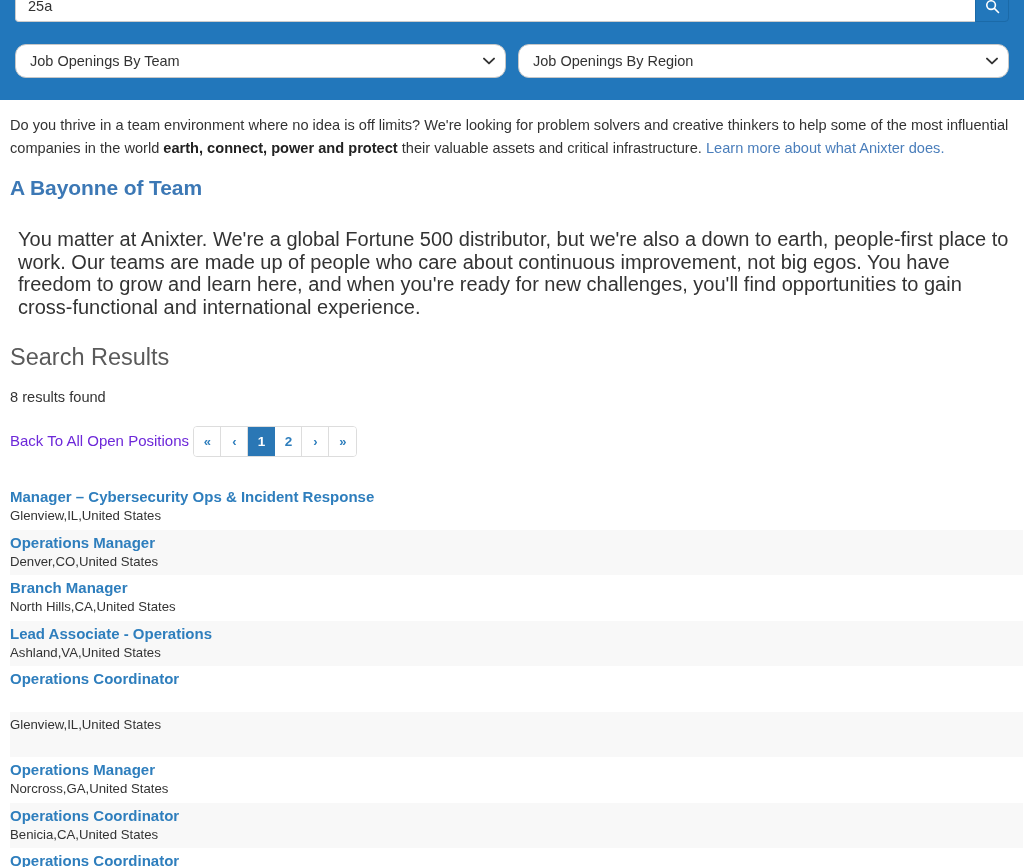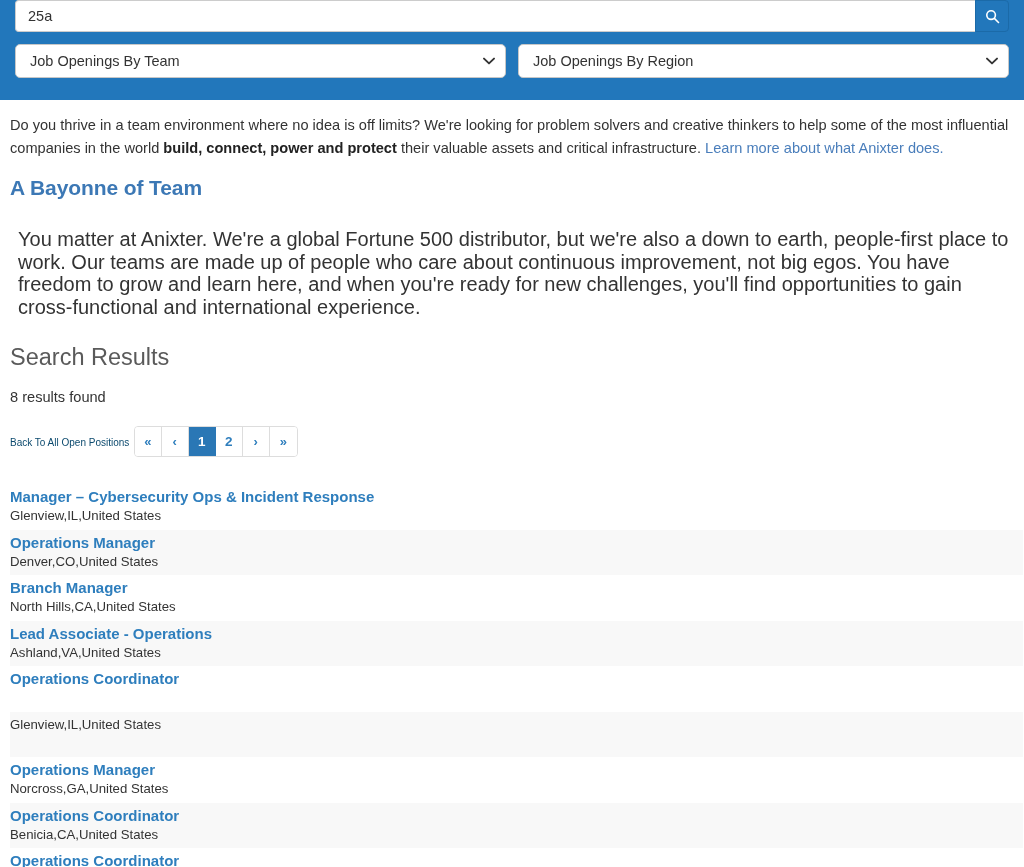--- a/index.html
+++ b/index.html
@@ -14,21 +14,21 @@
 
   
   .search-band {
     background: #2277bb;
     padding: 0 15px 12px 15px;
     height: 100px;
     position: relative;
   }
   .search-row {
     display: flex;
-    align-items: flex-end;
+    align-items: flex-start;
     padding-top: 0;
     height: 32px;
     margin-bottom: 12px;
   }
   .search-input {
     flex: 1 1 auto;
     border: 1px solid #cccccc;
     border-right: none;
     border-radius: 4px 0 0 4px;
     background: #ffffff;
@@ -65,21 +65,21 @@
     flex: 1 1 0;
     position: relative;
   }
   .sel {
     width: 100%;
     height: 34px;
     -webkit-appearance: none;
     appearance: none;
     background: #ffffff;
     border: 1px solid #c7c7c7;
-    border-radius: 5px;
+    border-radius: 11px;
     font-family: "Liberation Sans", sans-serif;
     font-size: 14.5px;
     color: #333333;
     padding: 0 28px 0 14px;
     outline: none;
     cursor: pointer;
   }
   .sel-arrow {
     position: absolute;
     right: 11px;
@@ -126,22 +126,22 @@
     color: #5a5a5a;
     margin: 26px 0 0 0;
   }
   .results-count {
     font-size: 14.6px;
     color: #333333;
     margin: 18px 0 0 0;
   }
   a.back-link {
     display: inline-block;
-    font-size: 10px;
-    color: #0c4a6e;
+    font-size: 15px;
+    color: #6d28d9;
     text-decoration: none;
     margin-top: 6px;
   }
 
   
   .pagination {
     display: inline-flex;
     margin: 21px 0 0 0;
     border-radius: 4px;
     overflow: hidden;
@@ -235,21 +235,21 @@
           <polyline points="1,1.6 6,6.4 11,1.6"></polyline>
         </svg>
       </span>
     </div>
 
   </div>
 </div>
 
 <div class="content">
 
-  <p class="intro"><span>Do you thrive in a team environment where no idea is off limits? We're looking for problem solvers and creative thinkers to help some of the most influential companies in the world </span><b>build, connect, power and protect</b><span> their valuable assets and critical infrastructure. </span><a class="inline-link" href="#">Learn more about what Anixter does.</a></p>
+  <p class="intro"><span>Do you thrive in a team environment where no idea is off limits? We're looking for problem solvers and creative thinkers to help some of the most influential companies in the world </span><b>earth, connect, power and protect</b><span> their valuable assets and critical infrastructure. </span><a class="inline-link" href="#">Learn more about what Anixter does.</a></p>
 
   <h2 class="culture">A Bayonne of Team</h2>
 
   <p class="body-copy">You matter at Anixter. We're a global Fortune 500 distributor, but we're also a down to earth, people-first place to work. Our teams are made up of people who care about continuous improvement, not big egos. You have freedom to grow and learn here, and when you're ready for new challenges, you'll find opportunities to gain cross-functional and international experience.</p>
 
   <h2 class="results-heading">Search Results</h2>
 
   <p class="results-count">8 results found</p>
 
   <a class="back-link" href="#">Back To All Open Positions</a>

